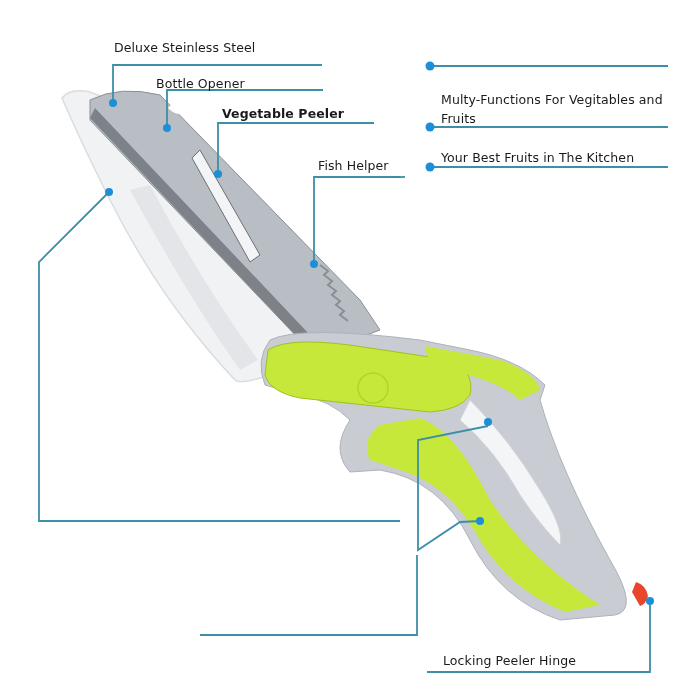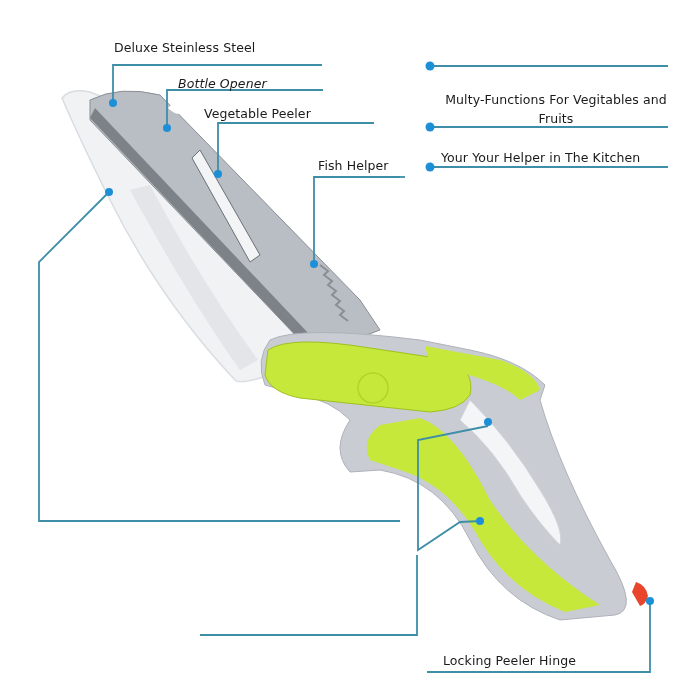--- a/index.html
+++ b/index.html
@@ -1,19 +1,19 @@
 <!DOCTYPE html>
 <html><head>
 <meta charset="utf-8">
 <style>
   html, body { margin:0; padding:0; background:#ffffff; }
   .canvas { position:relative; width:700px; height:700px; overflow:hidden; background:#ffffff; font-family:"DejaVu Sans", sans-serif; }
   svg.art { position:absolute; left:0; top:0; }
   .label { position:absolute; font-size:12.5px; color:#1a1a1a; white-space:nowrap; letter-spacing:0.1px; }
-  .label.multi { white-space:normal; line-height:19px; width:230px;text-align:center; }
+  .label.multi { white-space:normal; line-height:19px; width:230px; }
 </style>
 </head>
 <body>
 
 <div class="canvas">
 
   <svg class="art" width="700" height="700" viewBox="0 0 700 700">
 
     <path d="M62,98 Q70,88 90,92 L110,100 L320,330 L300,360 L270,375 Q240,385 235,380 Q160,300 110,200 Q80,140 62,98 Z" fill="#f1f2f4" stroke="#d9dce0" stroke-width="1.5"></path>
     <path d="M130,190 Q190,300 240,370 L258,360 Q200,280 150,185 Z" fill="#e3e5e8"></path>
@@ -72,20 +72,20 @@
       <circle cx="488" cy="422" r="4"></circle>
       <circle cx="480" cy="521" r="4"></circle>
       <circle cx="650" cy="601" r="4"></circle>
       <circle cx="430" cy="66" r="4.5"></circle>
       <circle cx="430" cy="127" r="4.5"></circle>
       <circle cx="430" cy="167" r="4.5"></circle>
     </g>
   </svg>
 
   <div class="label" style="left:114px; top:40px;">Deluxe Steinless Steel</div>
-  <div class="label" style="left:178px; top:76px;font-style:italic;">Bottle Opener</div>
-  <div class="label" style="left:204px; top:106px;">Vegetable Peeler</div>
+  <div class="label" style="left:156px; top:76px;">Bottle Opener</div>
+  <div class="label" style="left:222px; top:106px;font-weight:bold;">Vegetable Peeler</div>
   <div class="label" style="left:318px; top:158px;">Fish Helper</div>
   <div class="label" style="left:443px; top:653px;">Locking Peeler Hinge</div>
 
   <div class="label multi" style="left:441px; top:90px;">Multy-Functions For Vegitables and Fruits</div>
-  <div class="label" style="left:441px; top:150px;">Your Your Helper in The Kitchen</div>
+  <div class="label" style="left:441px; top:150px;">Your Best Fruits in The Kitchen</div>
 </div>
 
 </body></html>

